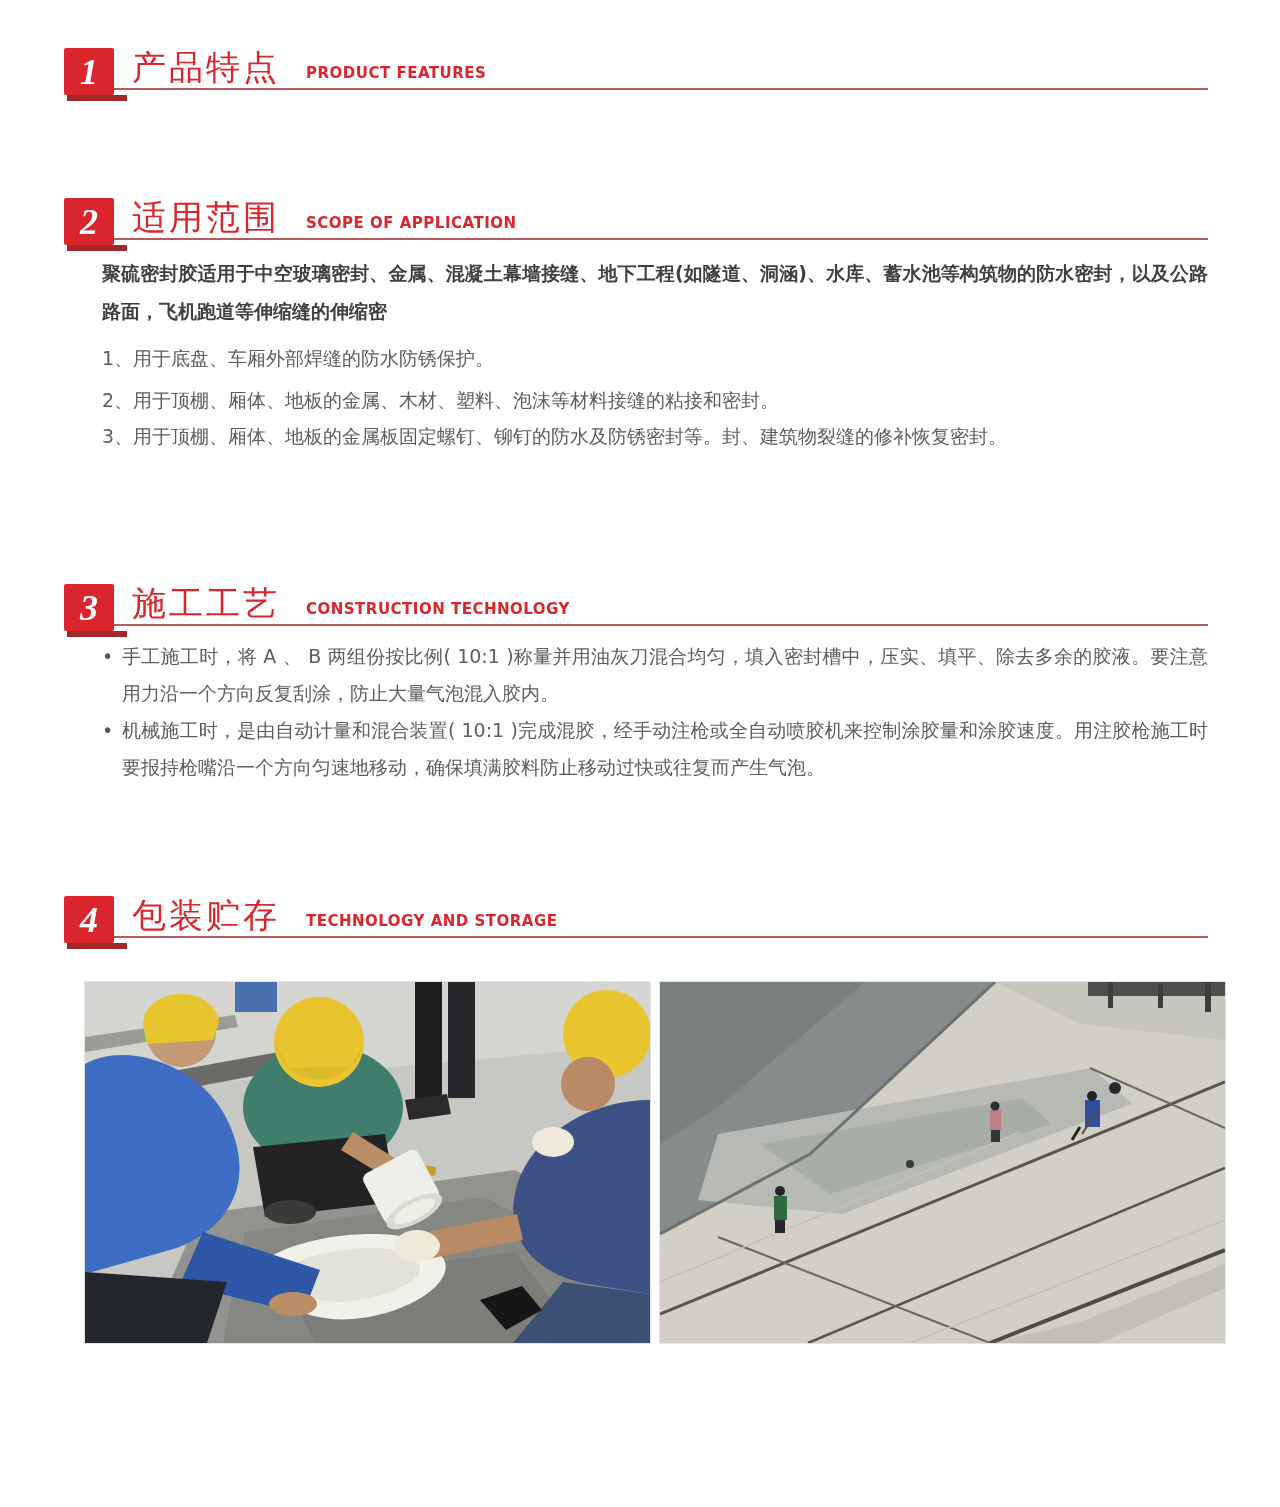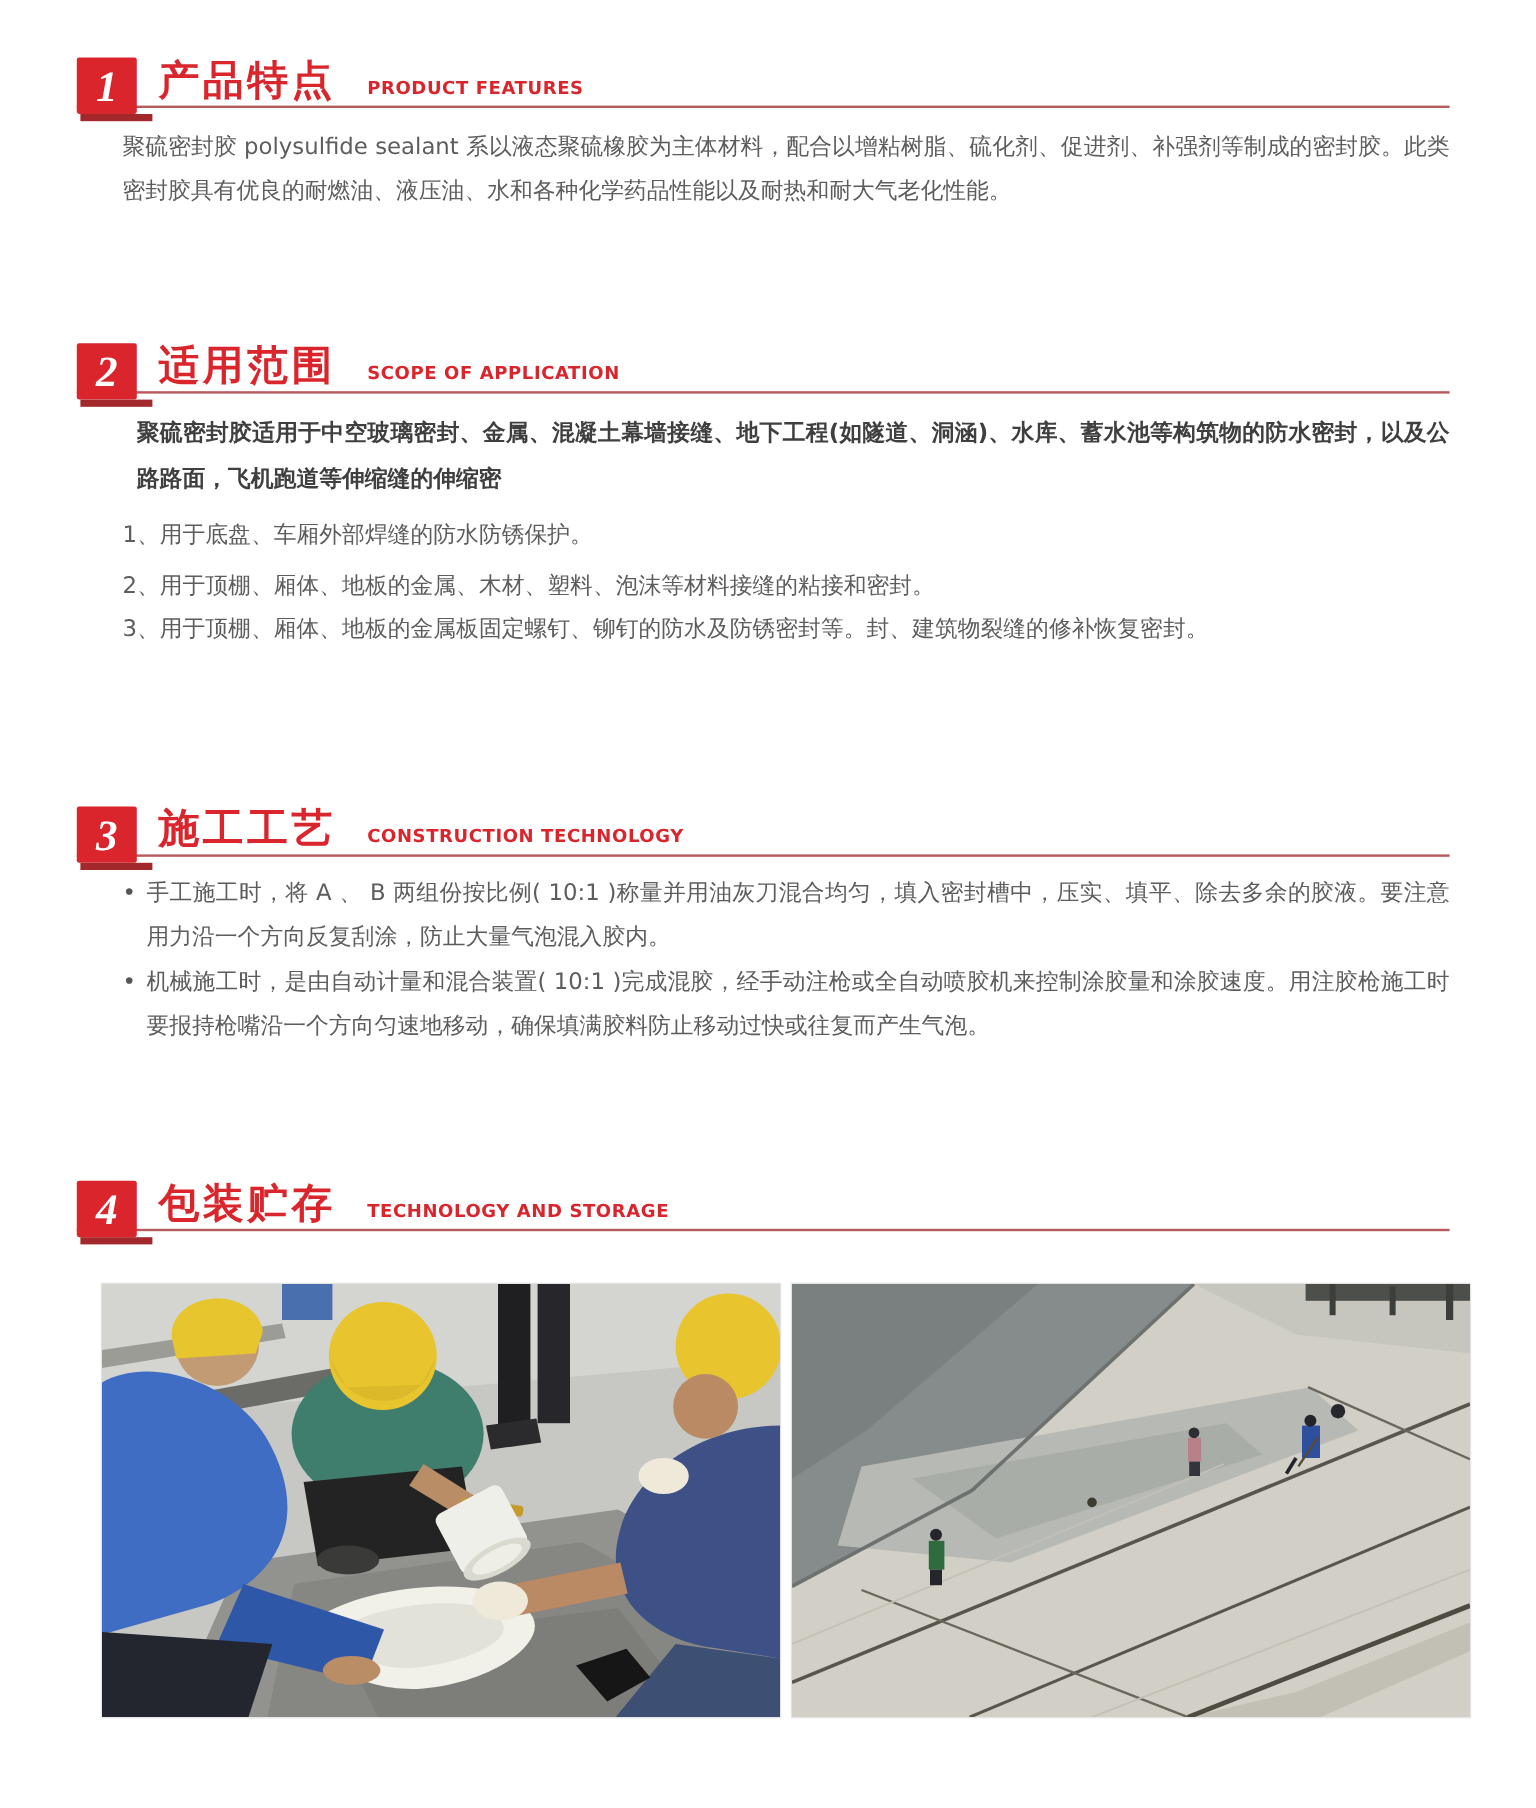--- a/index.html
+++ b/index.html
@@ -29,34 +29,34 @@
     font-family:"Liberation Serif","DejaVu Serif",serif;
     font-style:italic;font-weight:700;font-size:36px;
     position:relative;transform:translateY(7px);
     border-radius:2px;flex:0 0 auto;
   }
   .badge::after{
     content:"";position:absolute;left:3px;right:-13px;bottom:-6px;height:6px;
     background:var(--shadow);
   }
   .title-cn{
-    color:var(--accent);font-size:34px;font-weight:700;
+    color:var(--accent);font-size:34px;font-weight:400;
     margin:0 0 4px 18px;letter-spacing:3px;line-height:1;
   }
   .title-en{
     color:var(--accent);font-size:15px;font-weight:700;
     margin:0 0 7px 26px;letter-spacing:0.5px;line-height:1;white-space:nowrap;
   }
   .sec-body{padding-left:38px;padding-right:0;}
   .body-text{
     margin:14px 0 0 0;font-size:19px;line-height:37px;color:var(--body_text);
     text-align:justify;
   }
   .lead-text{
-    margin:14px 0 0 12px;font-size:19px;line-height:38px;color:var(--lead_text);
+    margin:14px 0 0 0;font-size:19px;line-height:38px;color:var(--lead_text);
     font-weight:700;text-align:justify;
   }
   .num-list{margin-top:10px;}
   .num-item{font-size:19px;line-height:36px;color:var(--body_text);}
   .num-item + .num-item{margin-top:6px;}
   .num-item.tight{margin-top:0;}
   .bullet-list{margin-top:12px;}
   .bullet-item{display:flex;font-size:19px;line-height:37px;color:var(--body_text);}
   .bullet-dot{flex:0 0 20px;color:#555;}
   .bullet-text{flex:1;text-align:justify;}
@@ -80,23 +80,20 @@
 
 <div class="page">
 
   <section class="sec sec-1">
     <div class="sec-header">
       <div class="badge">
         <span>1</span>
       </div>
       <h2 class="title-cn">产品特点</h2>
       <span class="title-en">PRODUCT FEATURES</span>
-    </div>
-    <div class="sec-body">
-      <p class="body-text">聚硫密封胶 polysulfide sealant 系以液态聚硫橡胶为主体材料，配合以增粘树脂、硫化剂、促进剂、补强剂等制成的密封胶。此类密封胶具有优良的耐燃油、液压油、水和各种化学药品性能以及耐热和耐大气老化性能。</p>
     </div>
   </section>
 
   <section class="sec sec-2">
     <div class="sec-header">
       <div class="badge">
         <span>2</span>
       </div>
       <h2 class="title-cn">适用范围</h2>
       <span class="title-en">SCOPE OF APPLICATION</span>

